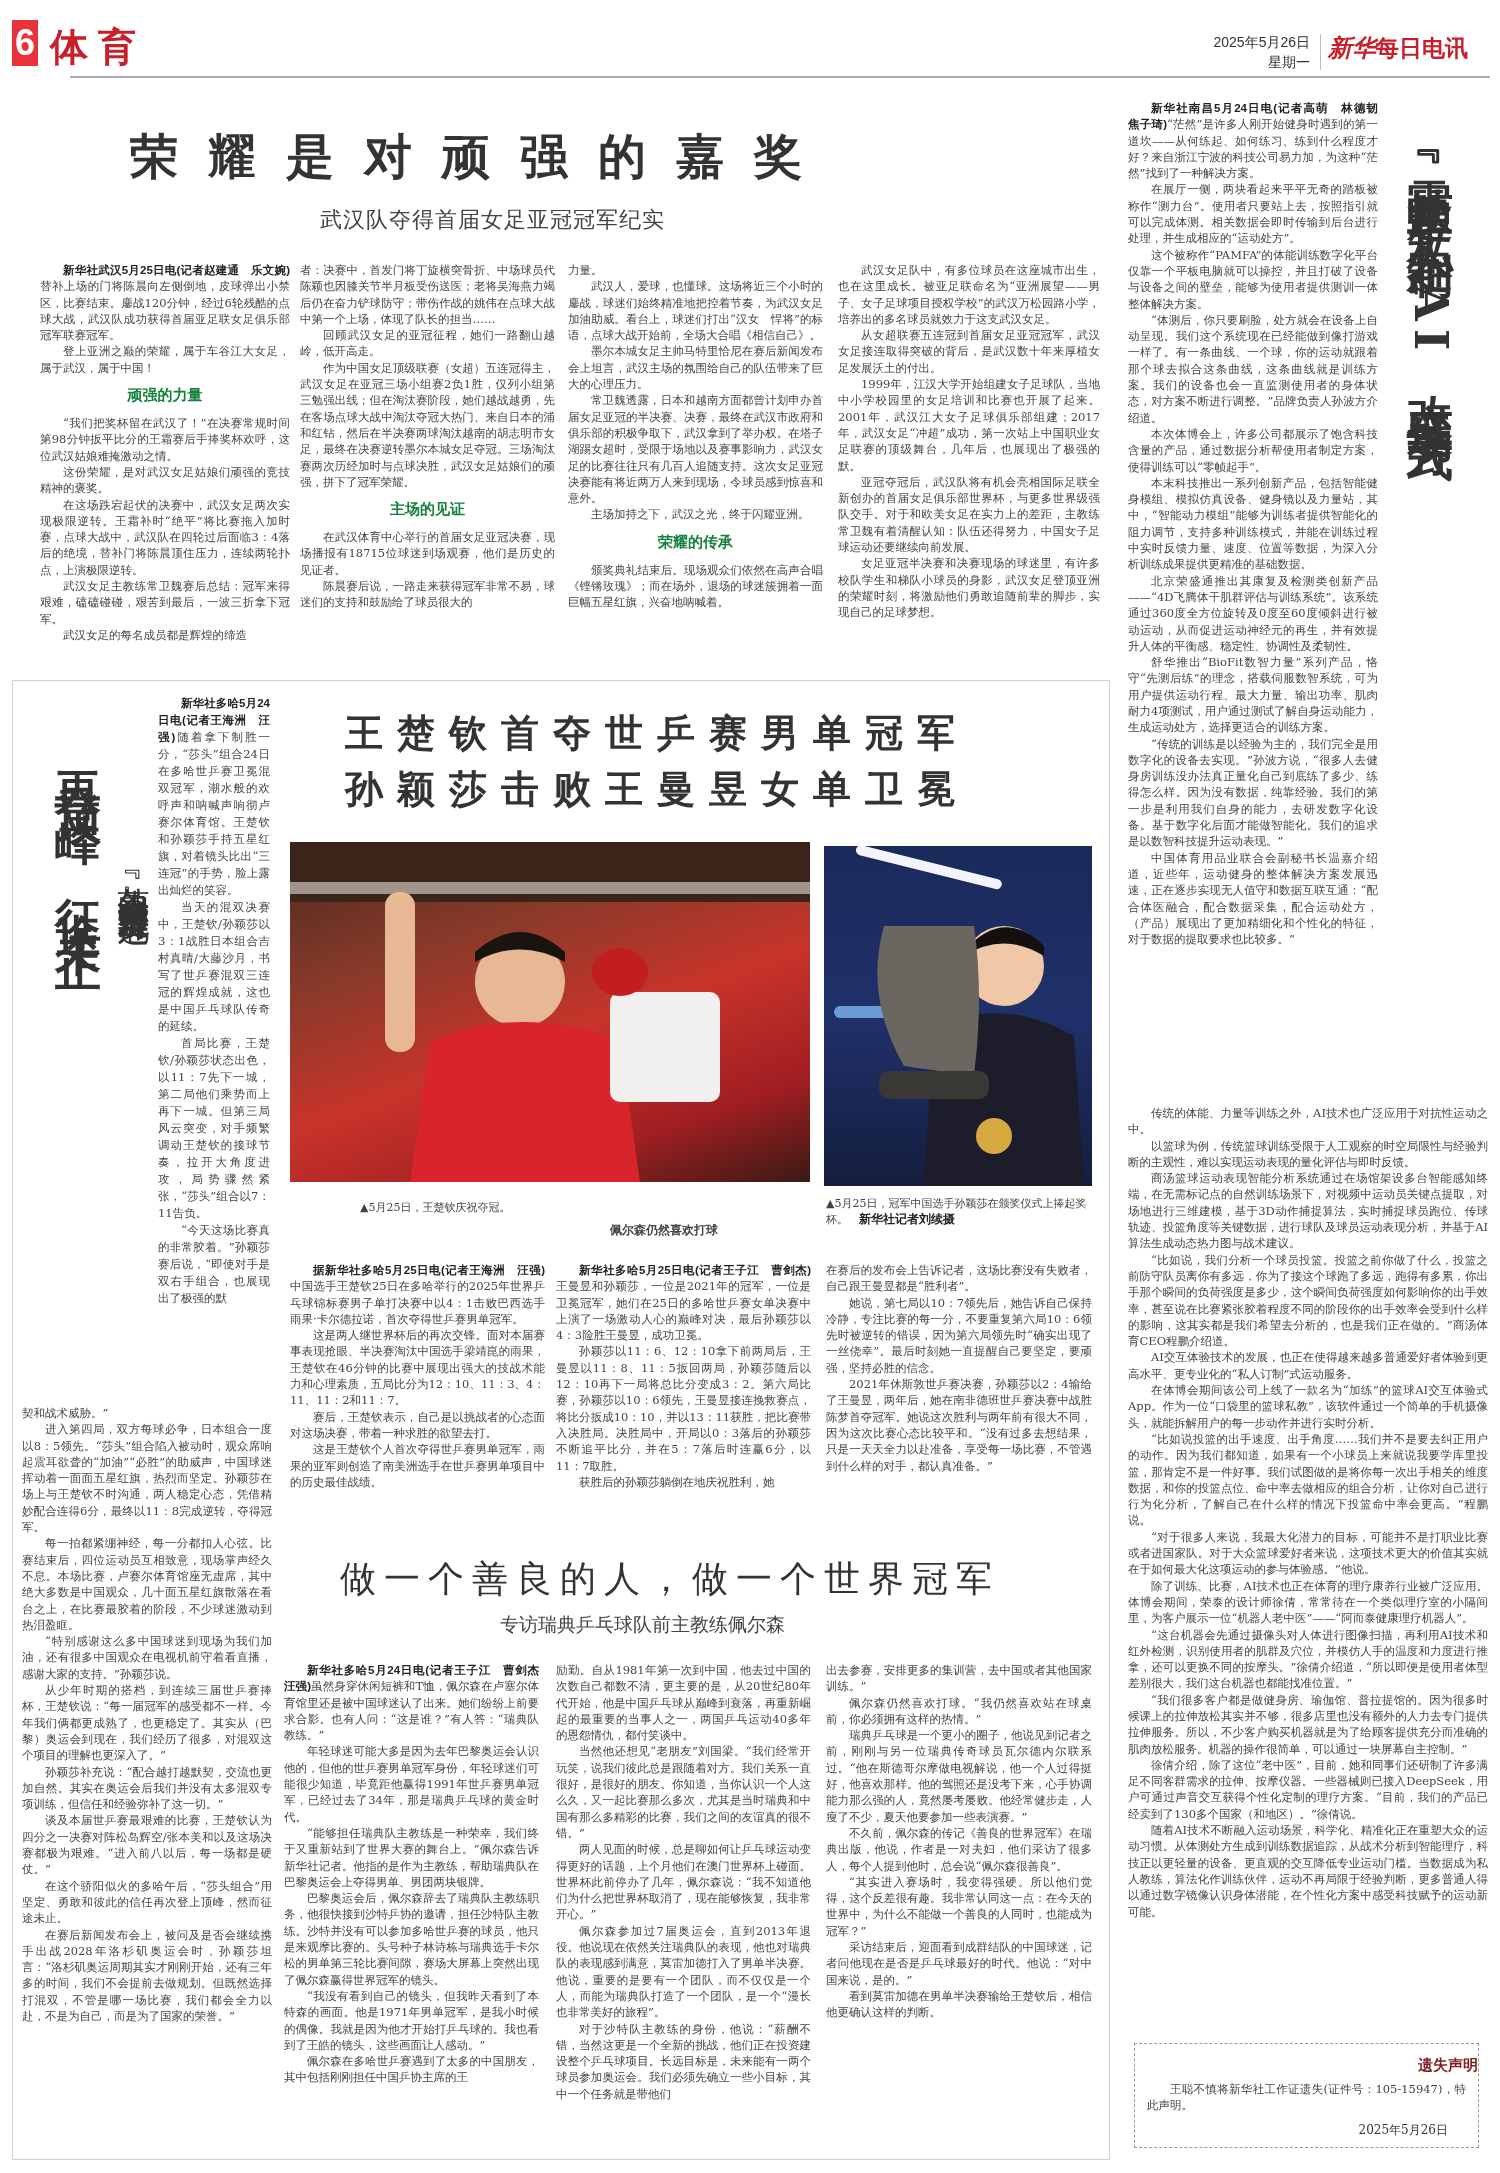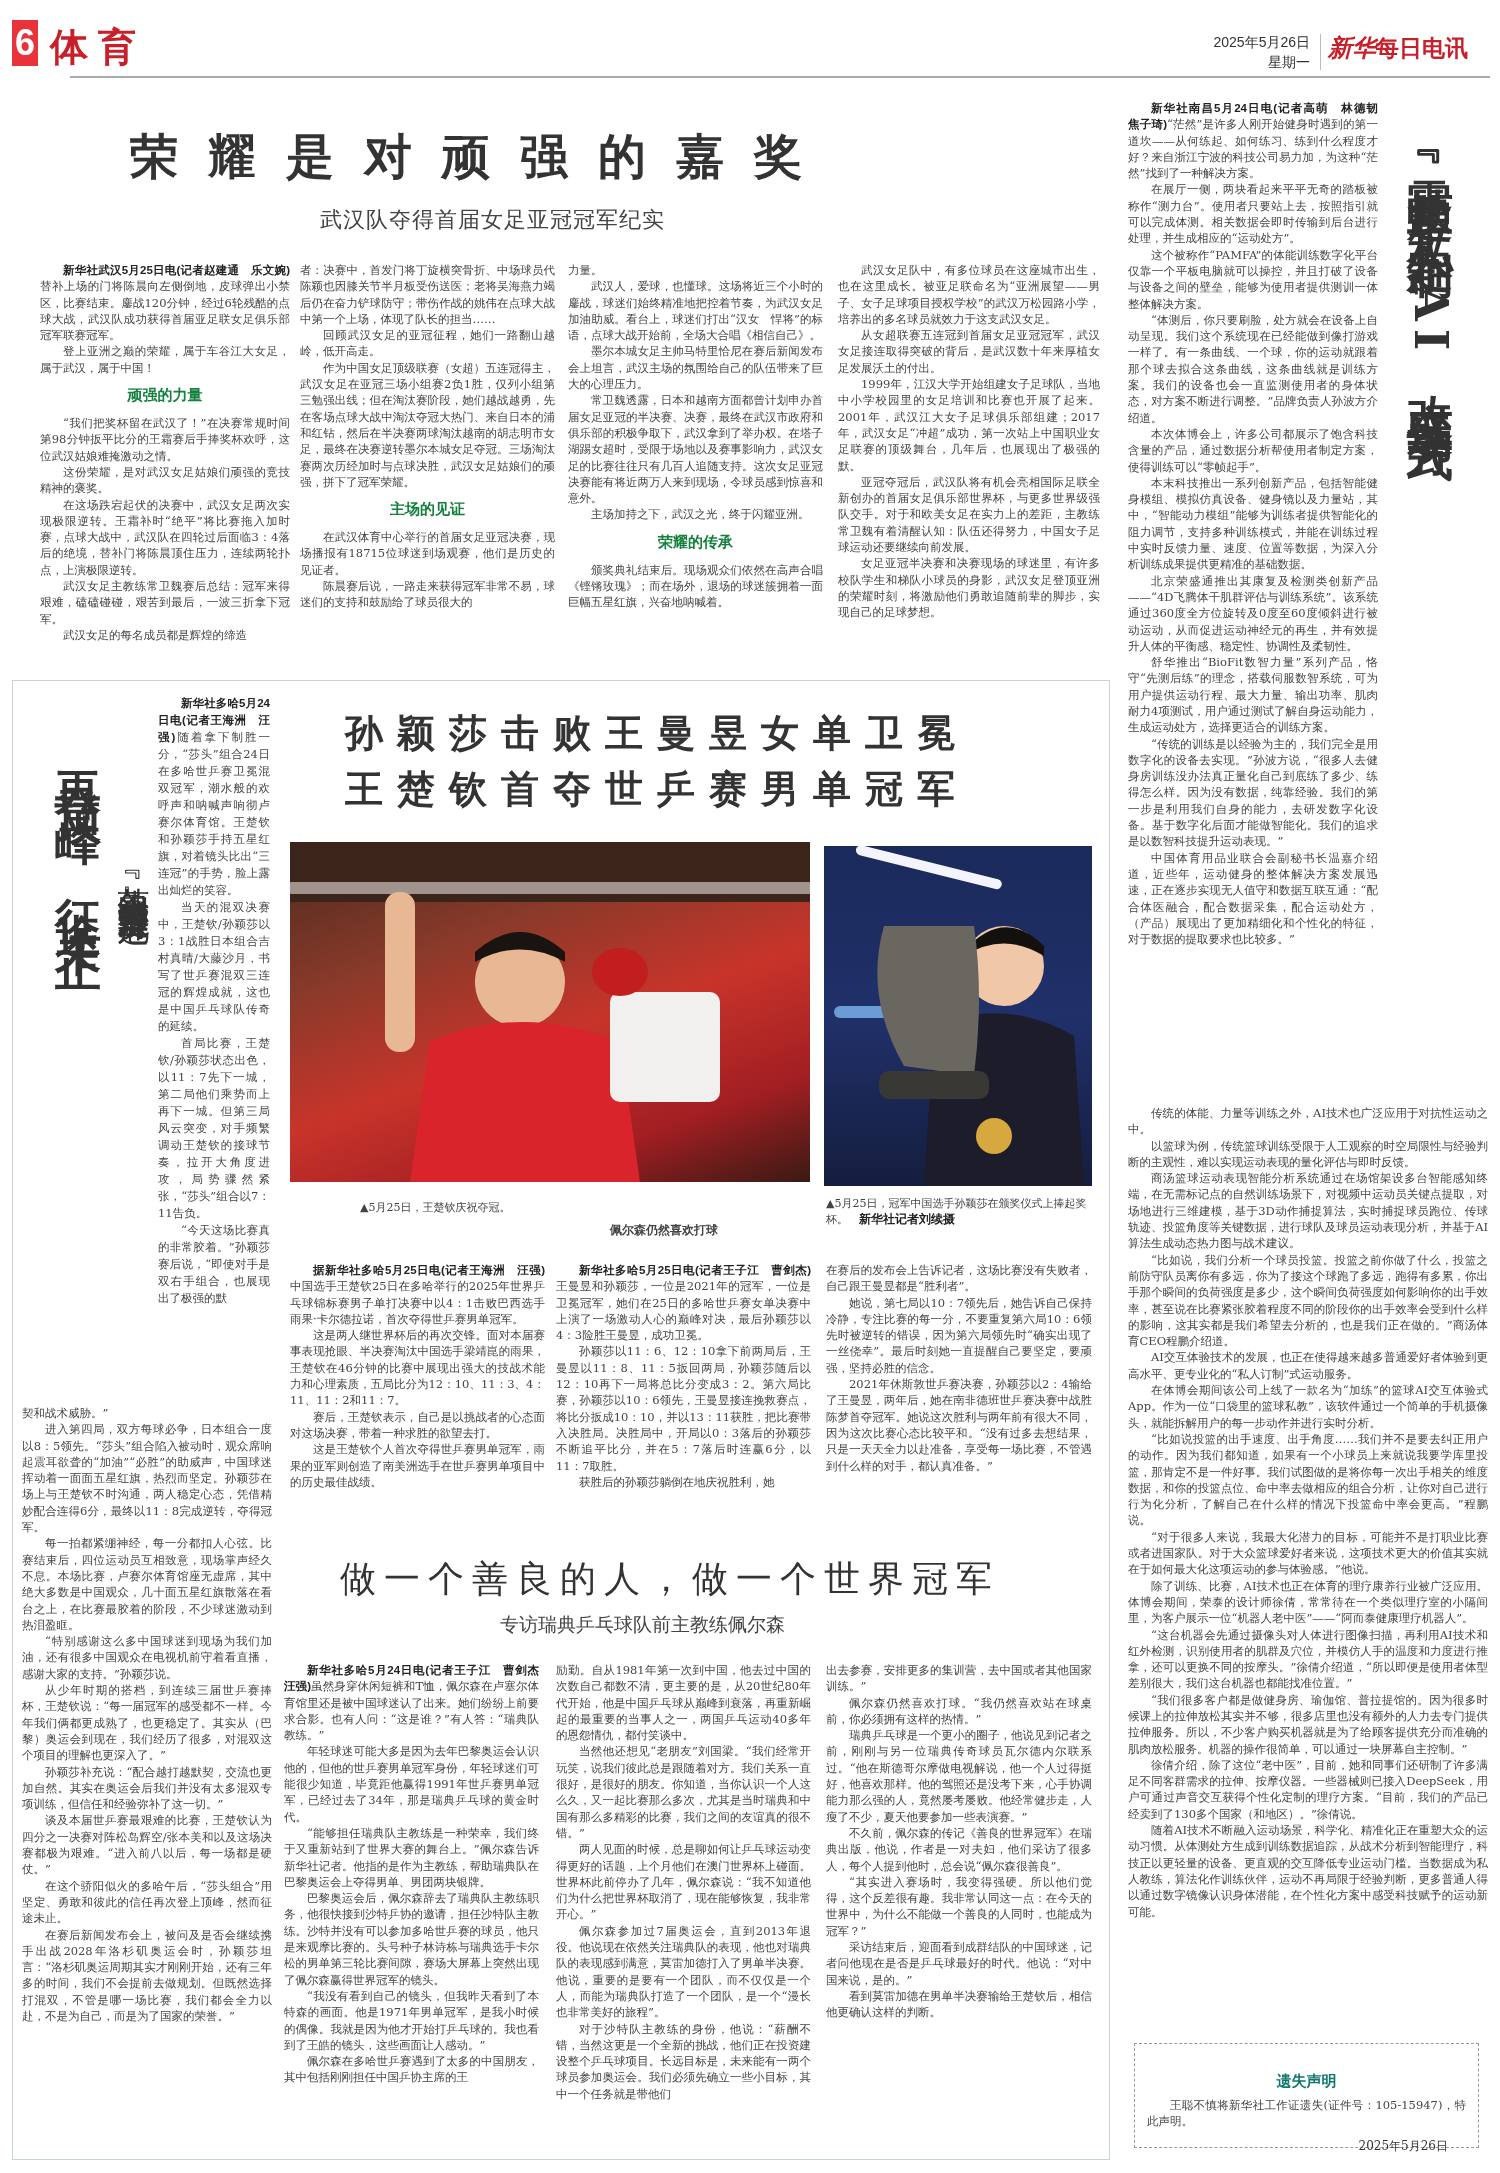--- a/index.html
+++ b/index.html
@@ -76,22 +76,22 @@
 <div class="col" style="left:838px;top:262px;width:262px">
   <p class="t">武汉女足队中，有多位球员在这座城市出生，也在这里成长。被亚足联命名为“亚洲展望——男子、女子足球项目授权学校”的武汉万松园路小学，培养出的多名球员就效力于这支武汉女足。</p>
   <p class="t">从女超联赛五连冠到首届女足亚冠冠军，武汉女足接连取得突破的背后，是武汉数十年来厚植女足发展沃土的付出。</p>
   <p class="t">1999年，江汉大学开始组建女子足球队，当地中小学校园里的女足培训和比赛也开展了起来。2001年，武汉江大女子足球俱乐部组建；2017年，武汉女足“冲超”成功，第一次站上中国职业女足联赛的顶级舞台，几年后，也展现出了极强的默。</p>
   <p class="t">亚冠夺冠后，武汉队将有机会亮相国际足联全新创办的首届女足俱乐部世界杯，与更多世界级强队交手。对于和欧美女足在实力上的差距，主教练常卫魏有着清醒认知：队伍还得努力，中国女子足球运动还要继续向前发展。</p>
   <p class="t">女足亚冠半决赛和决赛现场的球迷里，有许多校队学生和梯队小球员的身影，武汉女足登顶亚洲的荣耀时刻，将激励他们勇敢追随前辈的脚步，实现自己的足球梦想。</p>
 </div>
 
 <div class="abs box"></div>
 <div class="abs head2">
+  <div>王楚钦首夺世乒赛男单冠军</div>
   <div>孙颖莎击败王曼昱女单卫冕</div>
-  <div>王楚钦首夺世乒赛男单冠军</div>
 </div>
 
 <div class="abs vhead" style="left:48px;top:735px;height:620px">再登顶峰　征途未止</div>
 <div class="abs vhead2" style="left:112px;top:860px;height:430px">『莎头』组合圆梦世乒赛混双三连冠</div>
 <div class="col" style="left:158px;top:695px;width:112px">
   <p class="t" style="font-size:11.5px;line-height:17px"><span class="byline">新华社多哈5月24日电(记者王海洲　汪强)</span><span>随着拿下制胜一分，“莎头”组合24日在多哈世乒赛卫冕混双冠军，潮水般的欢呼声和呐喊声响彻卢赛尔体育馆。王楚钦和孙颖莎手持五星红旗，对着镜头比出“三连冠”的手势，脸上露出灿烂的笑容。</span></p>
   <p class="t" style="line-height:17px">当天的混双决赛中，王楚钦/孙颖莎以3：1战胜日本组合吉村真晴/大藤沙月，书写了世乒赛混双三连冠的辉煌成就，这也是中国乒乓球队传奇的延续。</p>
   <p class="t" style="line-height:17px">首局比赛，王楚钦/孙颖莎状态出色，以11：7先下一城，第二局他们乘势而上再下一城。但第三局风云突变，对手频繁调动王楚钦的接球节奏，拉开大角度进攻，局势骤然紧张，“莎头”组合以7：11告负。</p>
   <p class="t" style="line-height:17px">“今天这场比赛真的非常胶着。”孙颖莎赛后说，“即使对手是双右手组合，也展现出了极强的默</p>
 </div>
@@ -203,16 +203,16 @@
   <p class="t">“比如说投篮的出手速度、出手角度……我们并不是要去纠正用户的动作。因为我们都知道，如果有一个小球员上来就说我要学库里投篮，那肯定不是一件好事。我们试图做的是将你每一次出手相关的维度数据，和你的投篮点位、命中率去做相应的组合分析，让你对自己进行行为化分析，了解自己在什么样的情况下投篮命中率会更高。”程鹏说。</p>
   <p class="t">“对于很多人来说，我最大化潜力的目标，可能并不是打职业比赛或者进国家队。对于大众篮球爱好者来说，这项技术更大的价值其实就在于如何最大化这项运动的参与体验感。”他说。</p>
   <p class="t">除了训练、比赛，AI技术也正在体育的理疗康养行业被广泛应用。体博会期间，荣泰的设计师徐倩，常常待在一个类似理疗室的小隔间里，为客户展示一位“机器人老中医”——“阿而泰健康理疗机器人”。</p>
   <p class="t">“这台机器会先通过摄像头对人体进行图像扫描，再利用AI技术和红外检测，识别使用者的肌群及穴位，并模仿人手的温度和力度进行推拿，还可以更换不同的按摩头。”徐倩介绍道，“所以即便是使用者体型差别很大，我们这台机器也都能找准位置。”</p>
   <p class="t">“我们很多客户都是做健身房、瑜伽馆、普拉提馆的。因为很多时候课上的拉伸放松其实并不够，很多店里也没有额外的人力去专门提供拉伸服务。所以，不少客户购买机器就是为了给顾客提供充分而准确的肌肉放松服务。机器的操作很简单，可以通过一块屏幕自主控制。”</p>
   <p class="t">徐倩介绍，除了这位“老中医”，目前，她和同事们还研制了许多满足不同客群需求的拉伸、按摩仪器。一些器械则已接入DeepSeek，用户可通过声音交互获得个性化定制的理疗方案。“目前，我们的产品已经卖到了130多个国家（和地区）。”徐倩说。</p>
   <p class="t">随着AI技术不断融入运动场景，科学化、精准化正在重塑大众的运动习惯。从体测处方生成到训练数据追踪，从战术分析到智能理疗，科技正以更轻量的设备、更直观的交互降低专业运动门槛。当数据成为私人教练，算法化作训练伙伴，运动不再局限于经验判断，更多普通人得以通过数字镜像认识身体潜能，在个性化方案中感受科技赋予的运动新可能。</p>
 </div>
 
 <div class="abs notice">
-  <div style="text-align:center;font:bold 15px 'Liberation Sans',sans-serif;margin-top:28px;color:#0f766e">遗失声明</div>
+  <div style="text-align:right;font:bold 15px 'Liberation Sans',sans-serif;margin-top:12px;color:#7f1d1d">遗失声明</div>
   <p class="t" style="margin:6px 12px 8px">王聪不慎将新华社工作证遗失(证件号：105-15947)，特此声明。</p>
   <div style="text-align:right;font-size:12px;margin:4px 30px 0 0">2025年5月26日</div>
 </div>
 
 </body></html>

